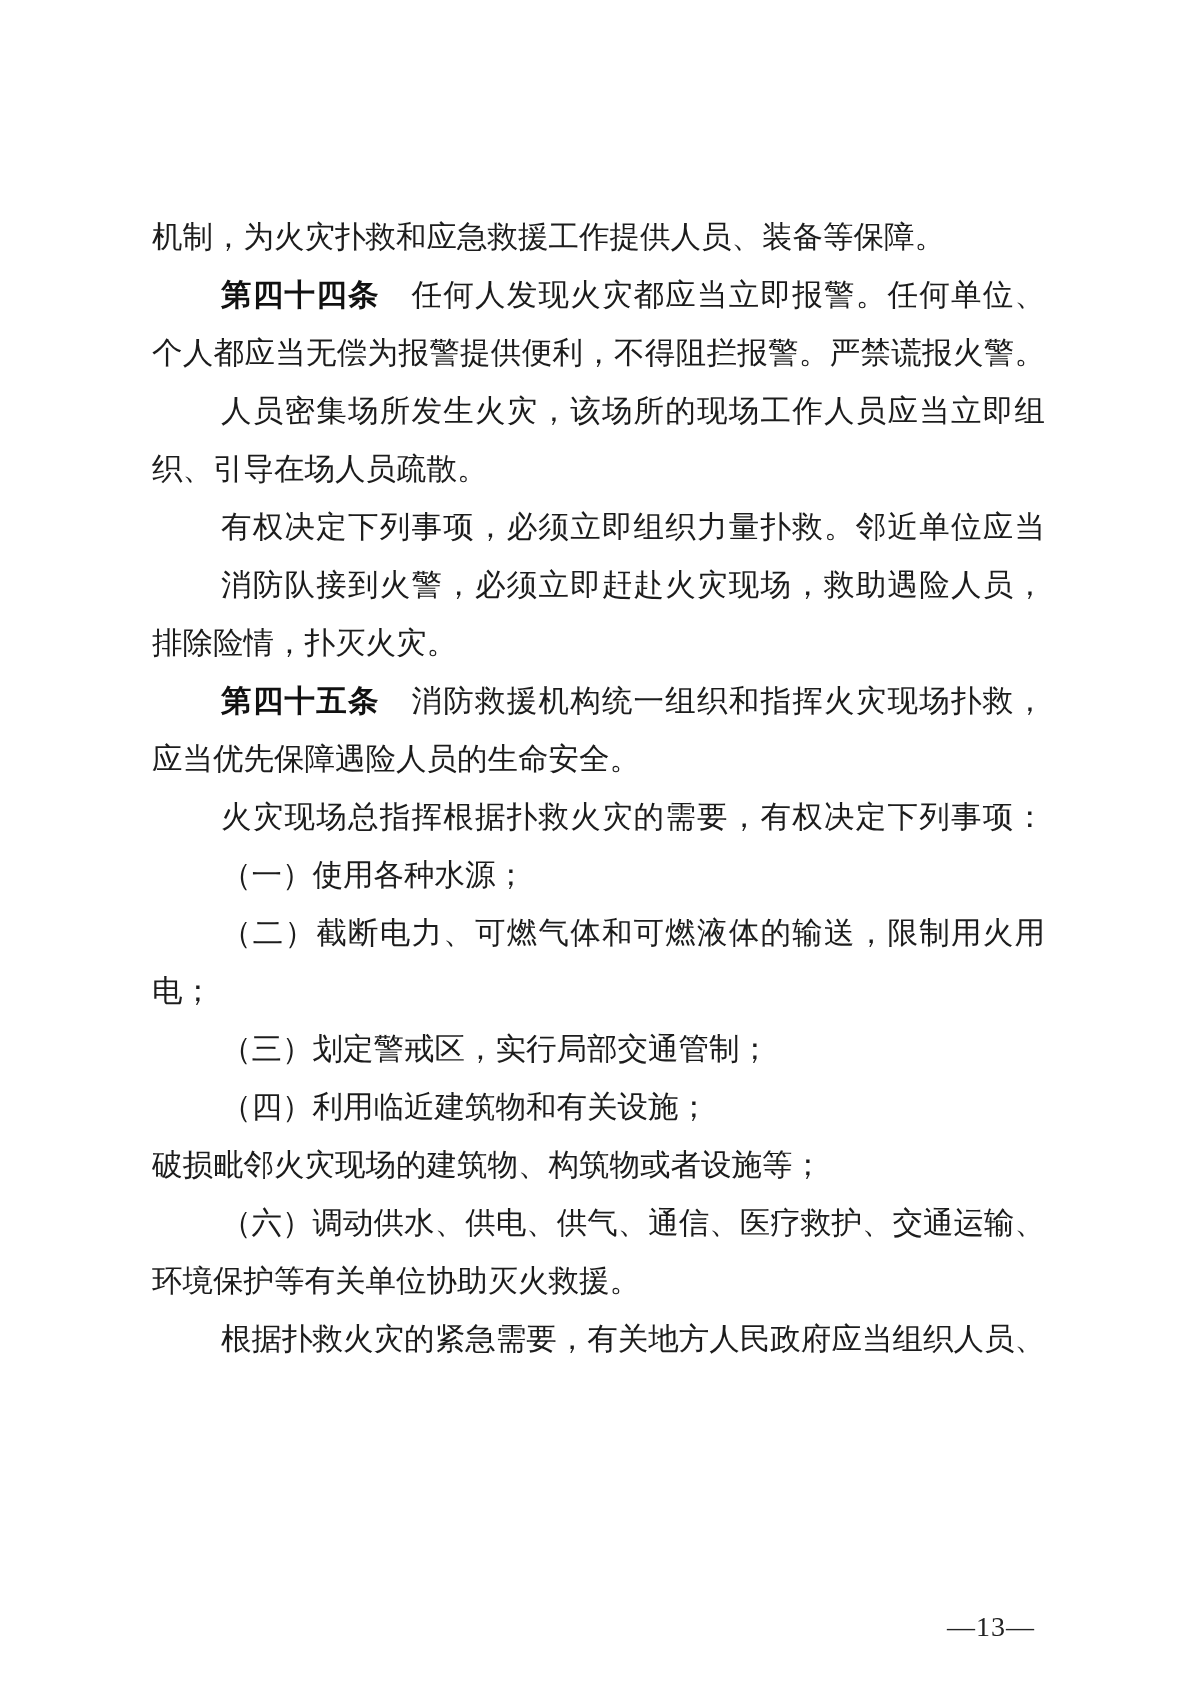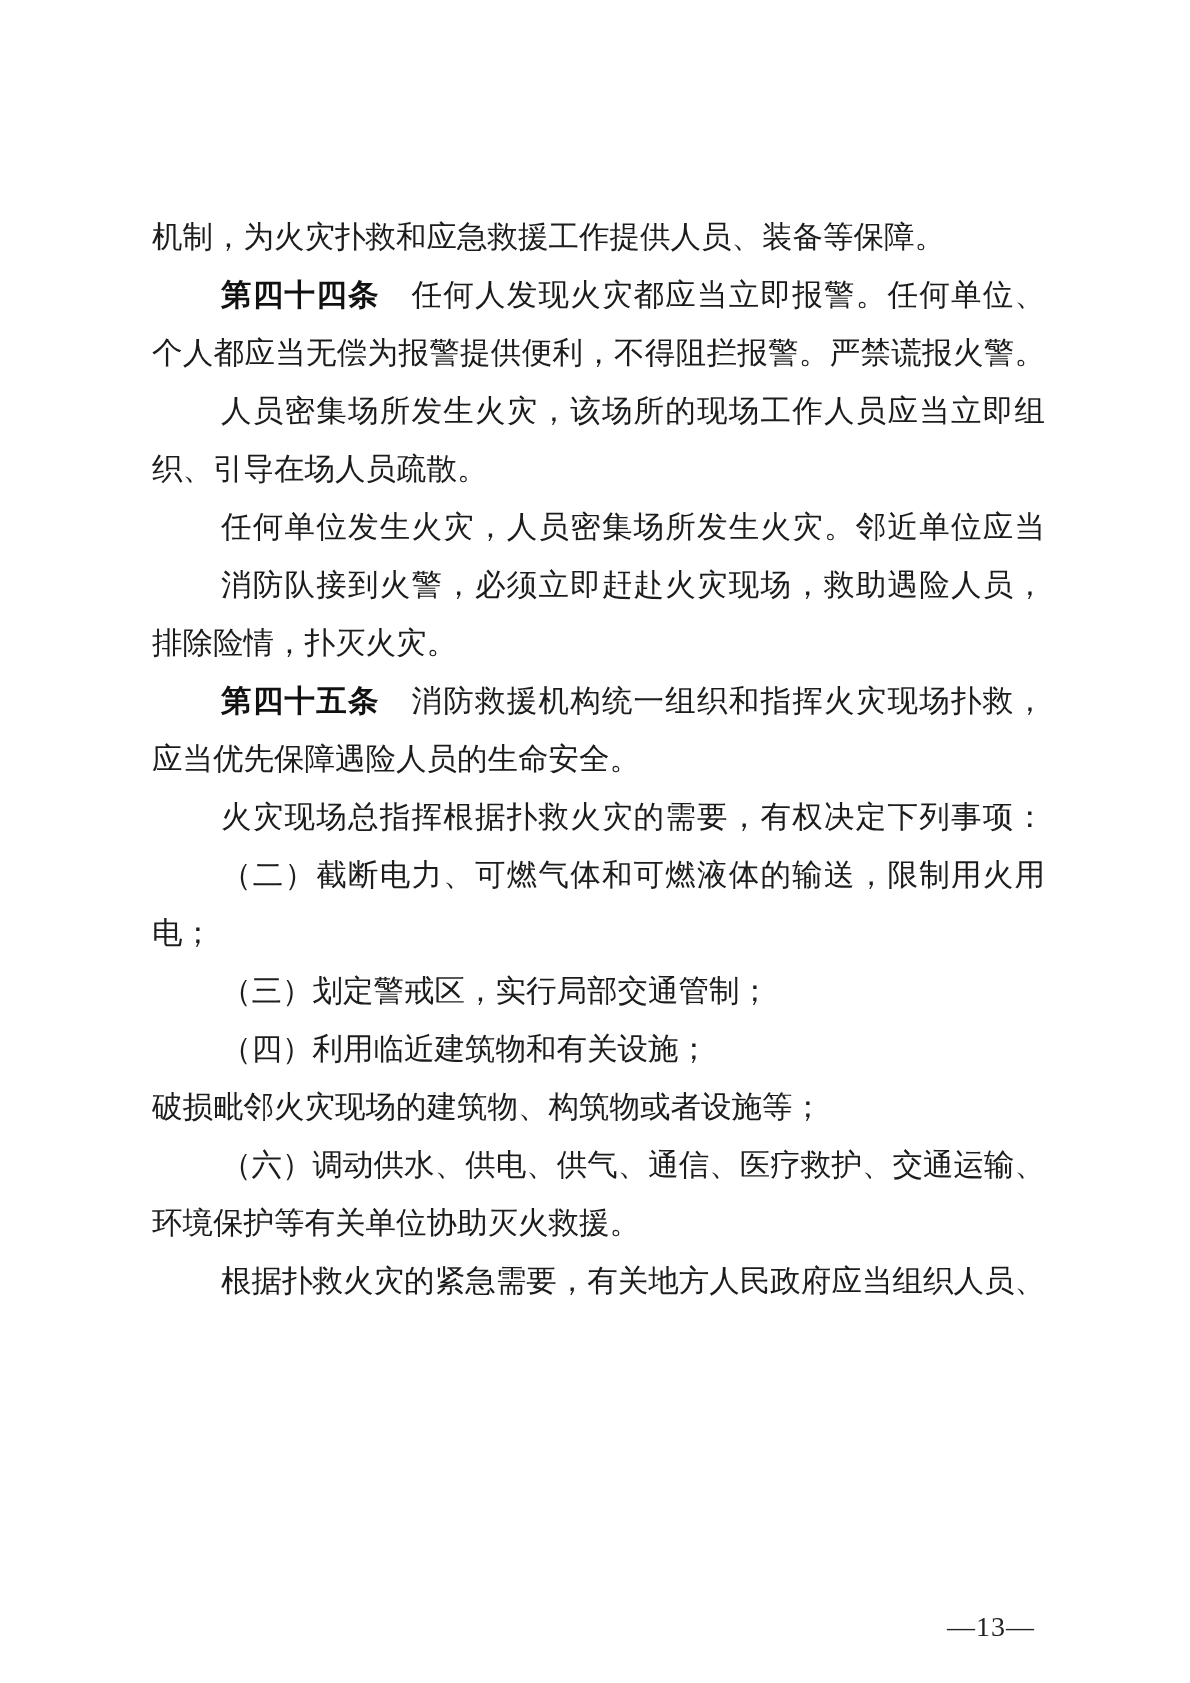--- a/index.html
+++ b/index.html
@@ -56,26 +56,27 @@
 </head>
 <body>
 
 <div class="page">
   <div class="text-block">
       <div class="line"><span>机制，为火灾扑救和应急救援工作提供人员、装备等保障。</span></div>
       <div class="line indent justify"><span class="lead">第四十四条</span><span>　任何人发现火灾都应当立即报警。任何单位、</span></div>
       <div class="line justify"><span>个人都应当无偿为报警提供便利，不得阻拦报警。严禁谎报火警。</span></div>
       <div class="line indent justify"><span>人员密集场所发生火灾，该场所的现场工作人员应当立即组</span></div>
       <div class="line"><span>织、引导在场人员疏散。</span></div>
-      <div class="line indent justify"><span>任何单位发生火灾，人员密集场所发生火灾。邻近单位应当</span></div>
+      <div class="line indent justify"><span>有权决定下列事项，必须立即组织力量扑救。邻近单位应当</span></div>
       <div class="line indent justify"><span>消防队接到火警，必须立即赶赴火灾现场，救助遇险人员，</span></div>
       <div class="line"><span>排除险情，扑灭火灾。</span></div>
       <div class="line indent justify"><span class="lead">第四十五条</span><span>　消防救援机构统一组织和指挥火灾现场扑救，</span></div>
       <div class="line"><span>应当优先保障遇险人员的生命安全。</span></div>
       <div class="line indent justify"><span>火灾现场总指挥根据扑救火灾的需要，有权决定下列事项：</span></div>
+      <div class="line indent"><span>（一）使用各种水源；</span></div>
       <div class="line indent justify"><span>（二）截断电力、可燃气体和可燃液体的输送，限制用火用</span></div>
       <div class="line"><span>电；</span></div>
       <div class="line indent"><span>（三）划定警戒区，实行局部交通管制；</span></div>
       <div class="line indent"><span>（四）利用临近建筑物和有关设施；</span></div>
       <div class="line"><span>破损毗邻火灾现场的建筑物、构筑物或者设施等；</span></div>
       <div class="line indent justify"><span>（六）调动供水、供电、供气、通信、医疗救护、交通运输、</span></div>
       <div class="line"><span>环境保护等有关单位协助灭火救援。</span></div>
       <div class="line indent justify"><span>根据扑救火灾的紧急需要，有关地方人民政府应当组织人员、</span></div>
     </div>
   <div class="page-number">—13—</div>

